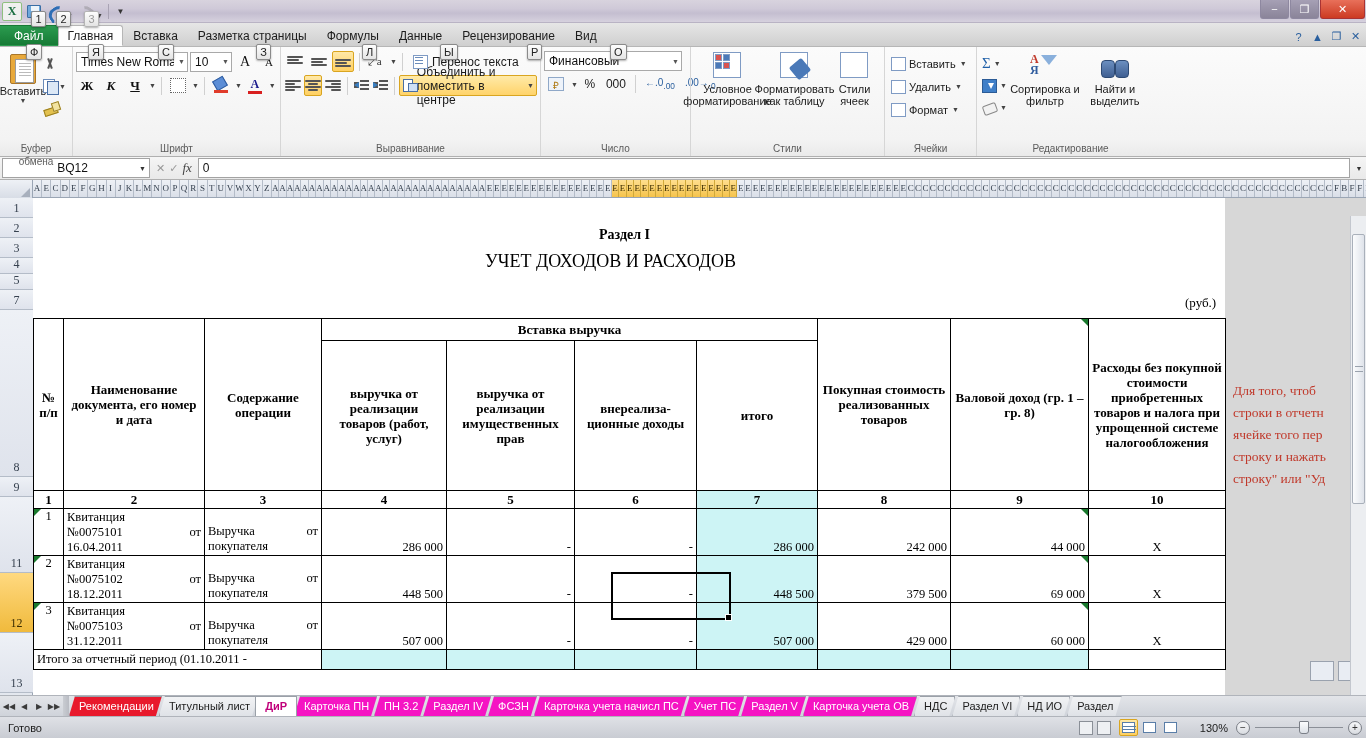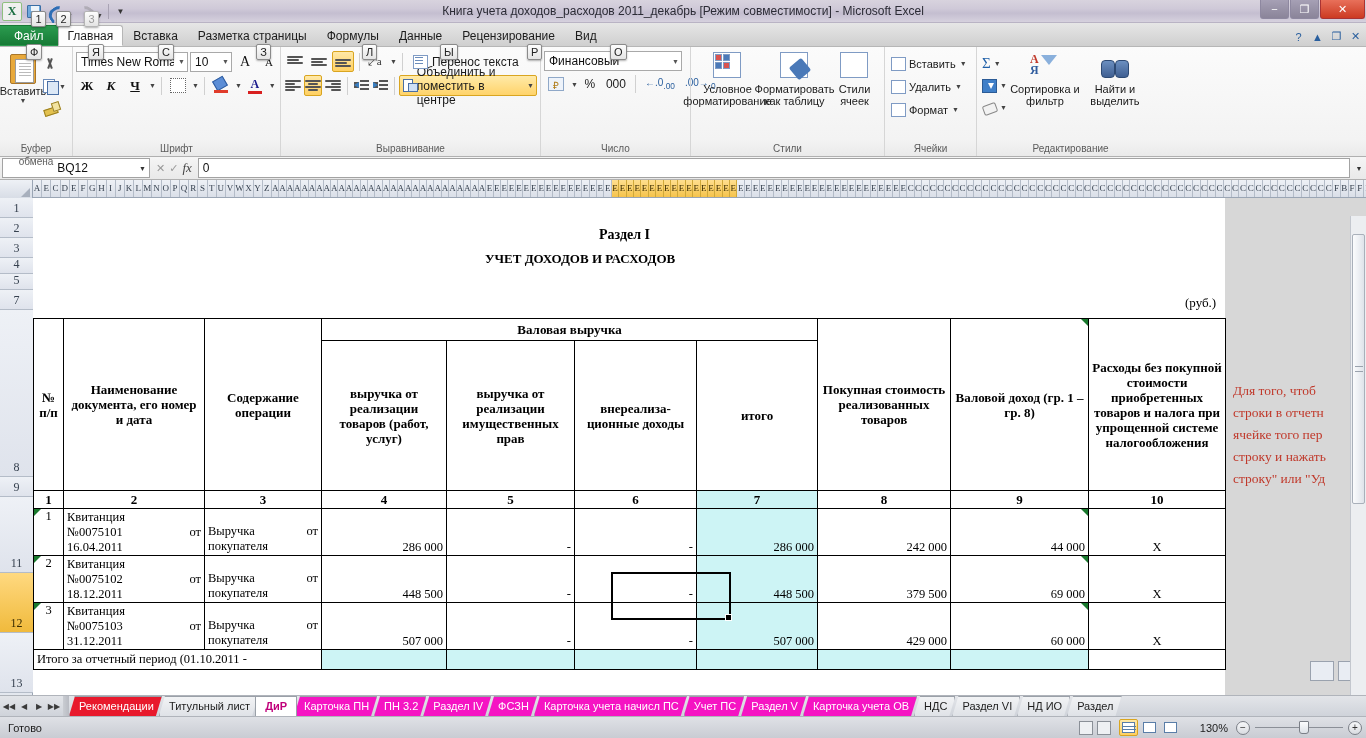--- a/index.html
+++ b/index.html
@@ -291,21 +291,21 @@
     display: flex; align-items: flex-end; justify-content: center;
     padding-bottom: 1px;
   }
   .rh.sel { background: linear-gradient(to bottom,#ffd980,#f0ba3c); color:#3a2c00; }
 
   .sheet { flex: 1; position: relative; overflow: hidden; background: #fff; }
 
   
   .doc { font-family: "Liberation Serif", serif; color: #000; }
   .t-title1 { position: absolute; font-weight: bold; font-size: 14px; }
-  .t-title2 { position: absolute; font-weight: bold; font-size: 13px; }
+  .t-title2 { position: absolute; font-weight: normal; font-size: 18px; }
   .t-rub { position: absolute; font-size: 13px; }
 
   table.main {
     position: absolute; border-collapse: collapse; table-layout: fixed;
     font-family: "Liberation Serif", serif; font-size: 12.5px; color: #000;
   }
   table.main td { border: 1px solid #000; vertical-align: middle; padding: 0 3px; }
   .hdr-cell { font-weight: bold; text-align: center; line-height: 15px; font-size: 13px; }
   .numrow td { text-align: center; font-weight: bold; font-size: 13px; height: 18px; }
   .cyan { background: #cdf4f5; }
@@ -394,21 +394,20 @@
           <div class="qat-undo"></div>
         </div>
       <div class="qat-caret">▼</div>
       <div class="qat-btn">
           <div class="qat-redo"></div>
         </div>
       <div class="qat-caret">▼</div>
       <div class="qat-sep"></div>
       <div class="qat-more">▼</div>
     </div>
-    <div class="win-title">Книга учета доходов_расходов 2011_декабрь  [Режим совместимости]  -  Microsoft Excel</div>
     <div class="win-buttons">
       <div class="win-btn">−</div>
       <div class="win-btn">❐</div>
       <div class="win-btn close">✕</div>
     </div>
 
     <div class="keytip" style="left:31px;top:11px;">1</div>
     <div class="keytip" style="left:56px;top:11px;">2</div>
     <div class="keytip dim" style="left:84px;top:11px;">3</div>
   </div>
@@ -953,21 +952,21 @@
             <col style="width:121px">
             <col style="width:133px">
             <col style="width:138px">
             <col style="width:137px">
           </colgroup>
           <tbody>
               <tr>
             <td rowspan="2" class="hdr-cell">№ п/п</td>
             <td rowspan="2" class="hdr-cell">Наименование документа, его номер и дата</td>
             <td rowspan="2" class="hdr-cell">Содержание операции</td>
-            <td colspan="4" class="hdr-cell" style="height:22px;">Валовая выручка</td>
+            <td colspan="4" class="hdr-cell" style="height:22px;">Вставка выручка</td>
             <td rowspan="2" class="hdr-cell">Покупная стоимость реализованных товаров</td>
             <td rowspan="2" class="hdr-cell cmt">Валовой доход (гр. 1 – гр. 8)</td>
             <td rowspan="2" class="hdr-cell">Расходы без покупной стоимости приобретенных товаров и налога при упрощенной системе налогообложения</td>
           </tr>
           <tr>
             <td class="hdr-cell" style="height:150px;">выручка от реализации товаров (работ, услуг)</td>
             <td class="hdr-cell">выручка от реализации имущественных прав</td>
             <td class="hdr-cell">внереализа-ционные доходы</td>
             <td class="hdr-cell">итого</td>
           </tr>

